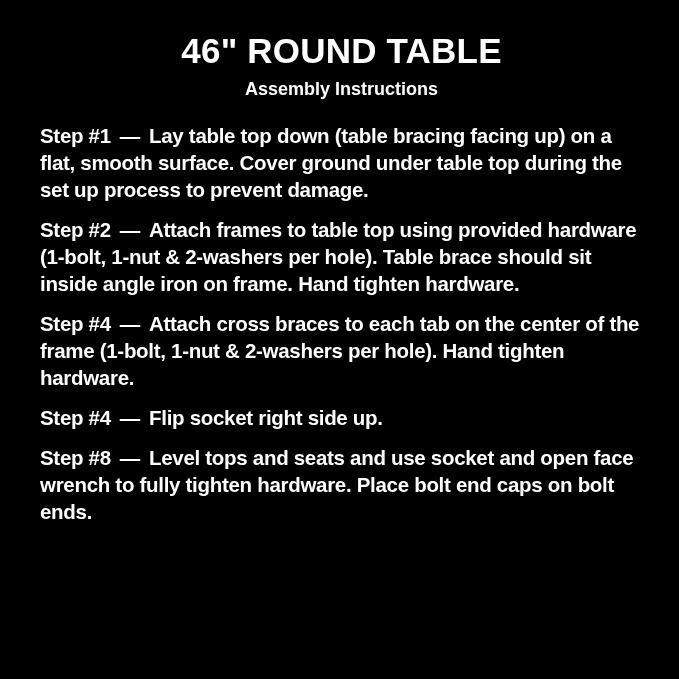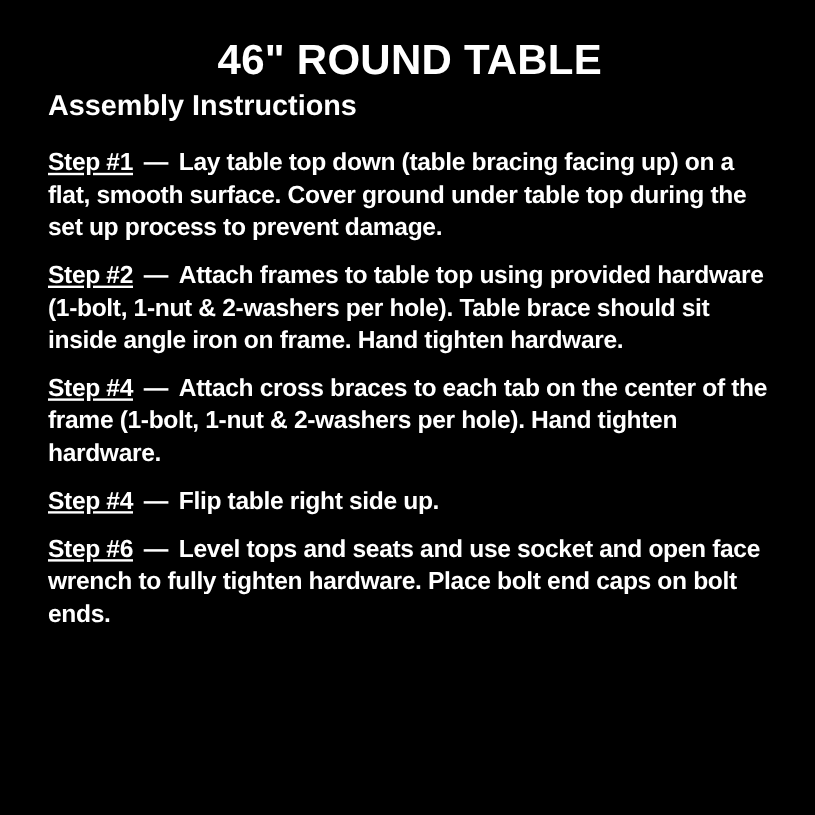--- a/index.html
+++ b/index.html
@@ -23,57 +23,57 @@
     padding: 30px 36px 20px 40px;
   }
   .title {
     text-align: center;
     font-size: 35px;
     line-height: 42px;
     letter-spacing: 0.2px;
     margin: 0 0 2px 0;
   }
   .subtitle {
-    font-size: 24px;
+    text-align: center;
+    font-size: 18px;
     line-height: 30px;
     margin: 0 0 18px 0;
   }
   .steps {
     margin: 0;
   }
   .step {
     font-size: 20.5px;
     line-height: 27px;
     letter-spacing: -0.3px;
     margin: 0 0 13px 0;
   }
   .step .dash {
     display: inline-block;
     margin: 0 9px;
   }
   .step .label {
     white-space: nowrap;
-    text-decoration: underline;
   }
 </style>
 </head>
 <body style="background: rgb(0, 0, 0); color: rgb(255, 255, 255);">
 
 <div class="card">
 
   <h1 class="title">46" ROUND TABLE</h1>
   <h2 class="subtitle">Assembly Instructions</h2>
 
   <div class="steps">
 
     <p class="step"><span class="label">Step #1</span><span class="dash">—</span><span>Lay table top down (table bracing facing up) on a flat, smooth surface. Cover ground under table top during the set up process to prevent damage.</span></p>
 
     <p class="step"><span class="label">Step #2</span><span class="dash">—</span><span>Attach frames to table top using provided hardware (1-bolt, 1-nut &amp; 2-washers per hole). Table brace should sit inside angle iron on frame. Hand tighten hardware.</span></p>
 
 
     <p class="step"><span class="label">Step #4</span><span class="dash">—</span><span>Attach cross braces to each tab on the center of the frame (1-bolt, 1-nut &amp; 2-washers per hole). Hand tighten hardware.</span></p>
 
-    <p class="step"><span class="label">Step #4</span><span class="dash">—</span><span>Flip table right side up.</span></p>
+    <p class="step"><span class="label">Step #4</span><span class="dash">—</span><span>Flip socket right side up.</span></p>
 
-    <p class="step"><span class="label">Step #6</span><span class="dash">—</span><span>Level tops and seats and use socket and open face wrench to fully tighten hardware. Place bolt end caps on bolt ends.</span></p>
+    <p class="step"><span class="label">Step #8</span><span class="dash">—</span><span>Level tops and seats and use socket and open face wrench to fully tighten hardware. Place bolt end caps on bolt ends.</span></p>
 
   </div>
 </div>
 
 </body></html>

